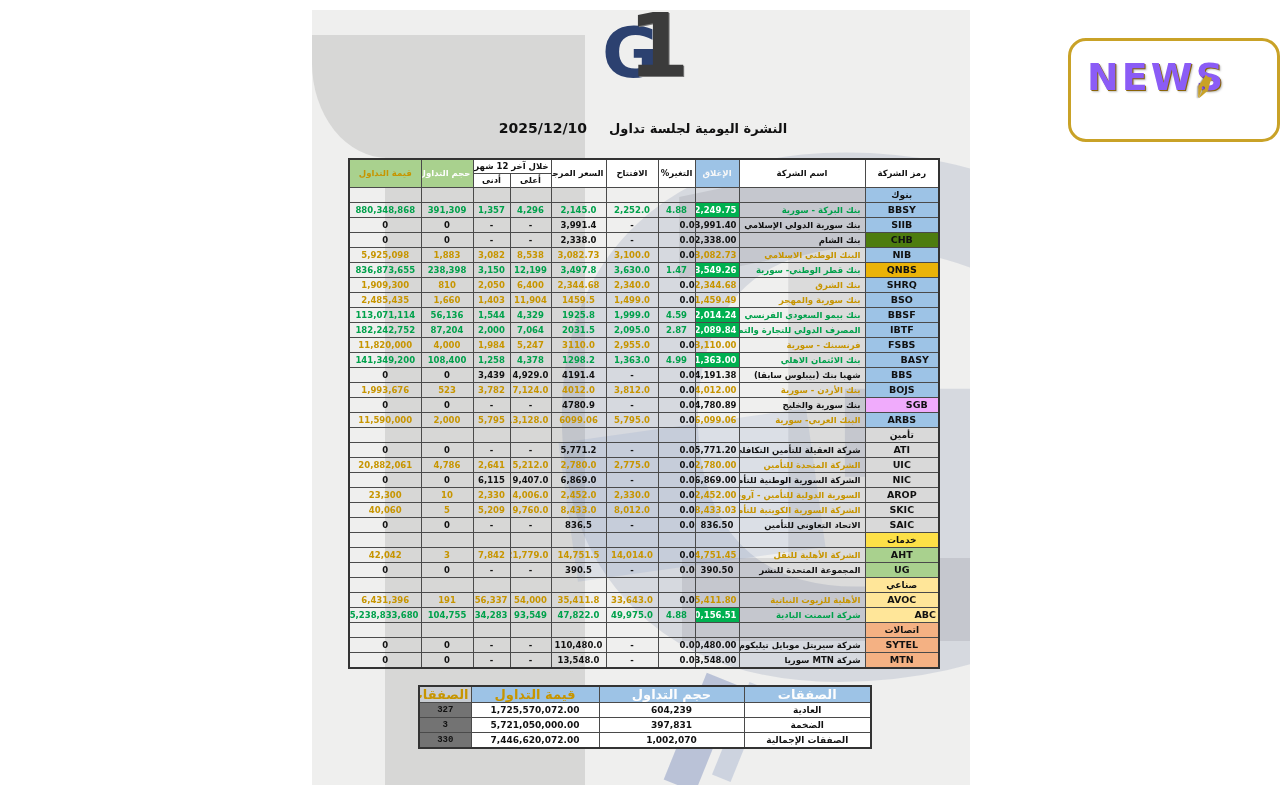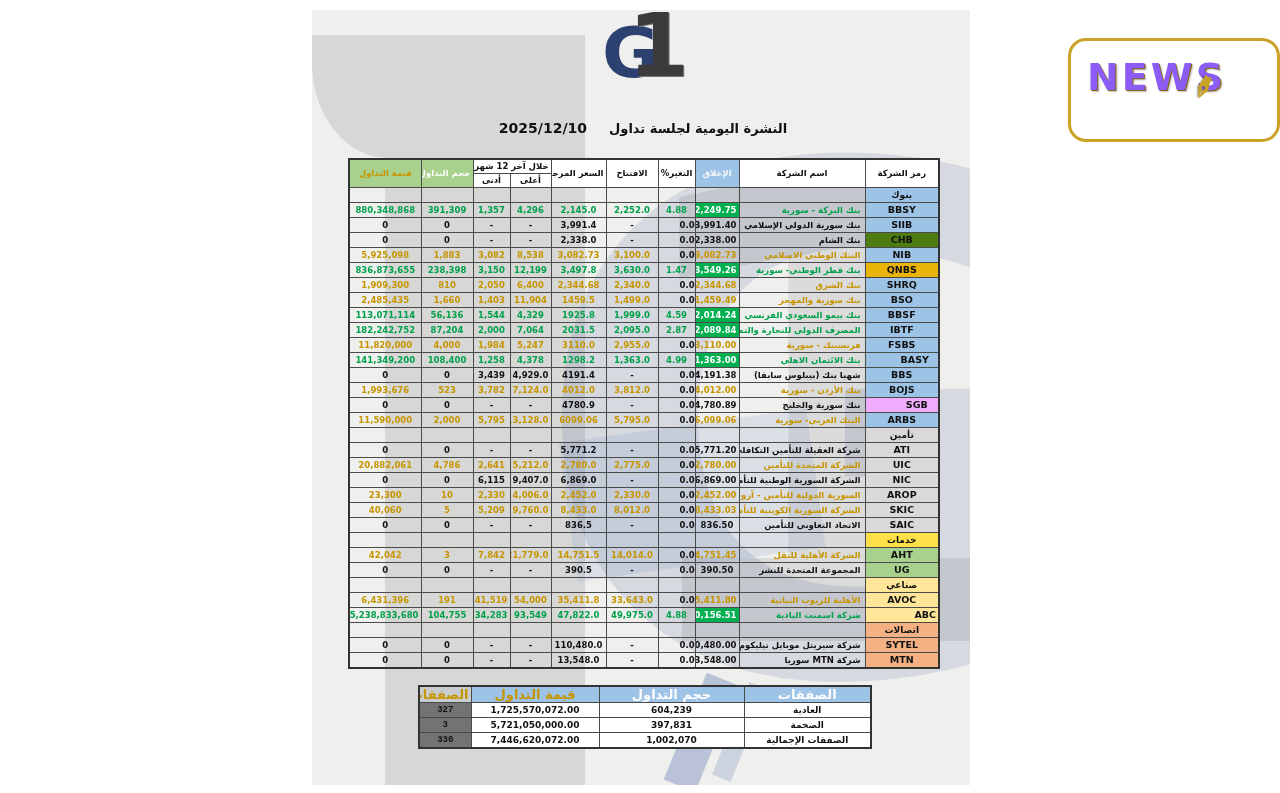--- a/index.html
+++ b/index.html
@@ -440,21 +440,21 @@
           <td></td>
         </tr>
         <tr>
           <td class="code flat" style="background: rgb(255, 230, 153);">AVOC</td>
           <td class="name flat">الأهلية للزيوت النباتية</td>
           <td class="close flat">35,411.80</td>
           <td class="chg flat">0.00</td>
           <td class="open flat">33,643.0</td>
           <td class="ref flat">35,411.8</td>
           <td class="hi flat">54,000</td>
-          <td class="lo flat">41,519</td>
+          <td class="lo flat">56,337</td>
           <td class="vol flat">191</td>
           <td class="val flat">6,431,396</td>
         </tr>
         <tr>
           <td class="code up" style="background: rgb(255, 230, 153); text-align: right;">ABC</td>
           <td class="name up">شركة اسمنت البادية</td>
           <td class="close up">50,156.51</td>
           <td class="chg up">4.88</td>
           <td class="open up">49,975.0</td>
           <td class="ref up">47,822.0</td>

